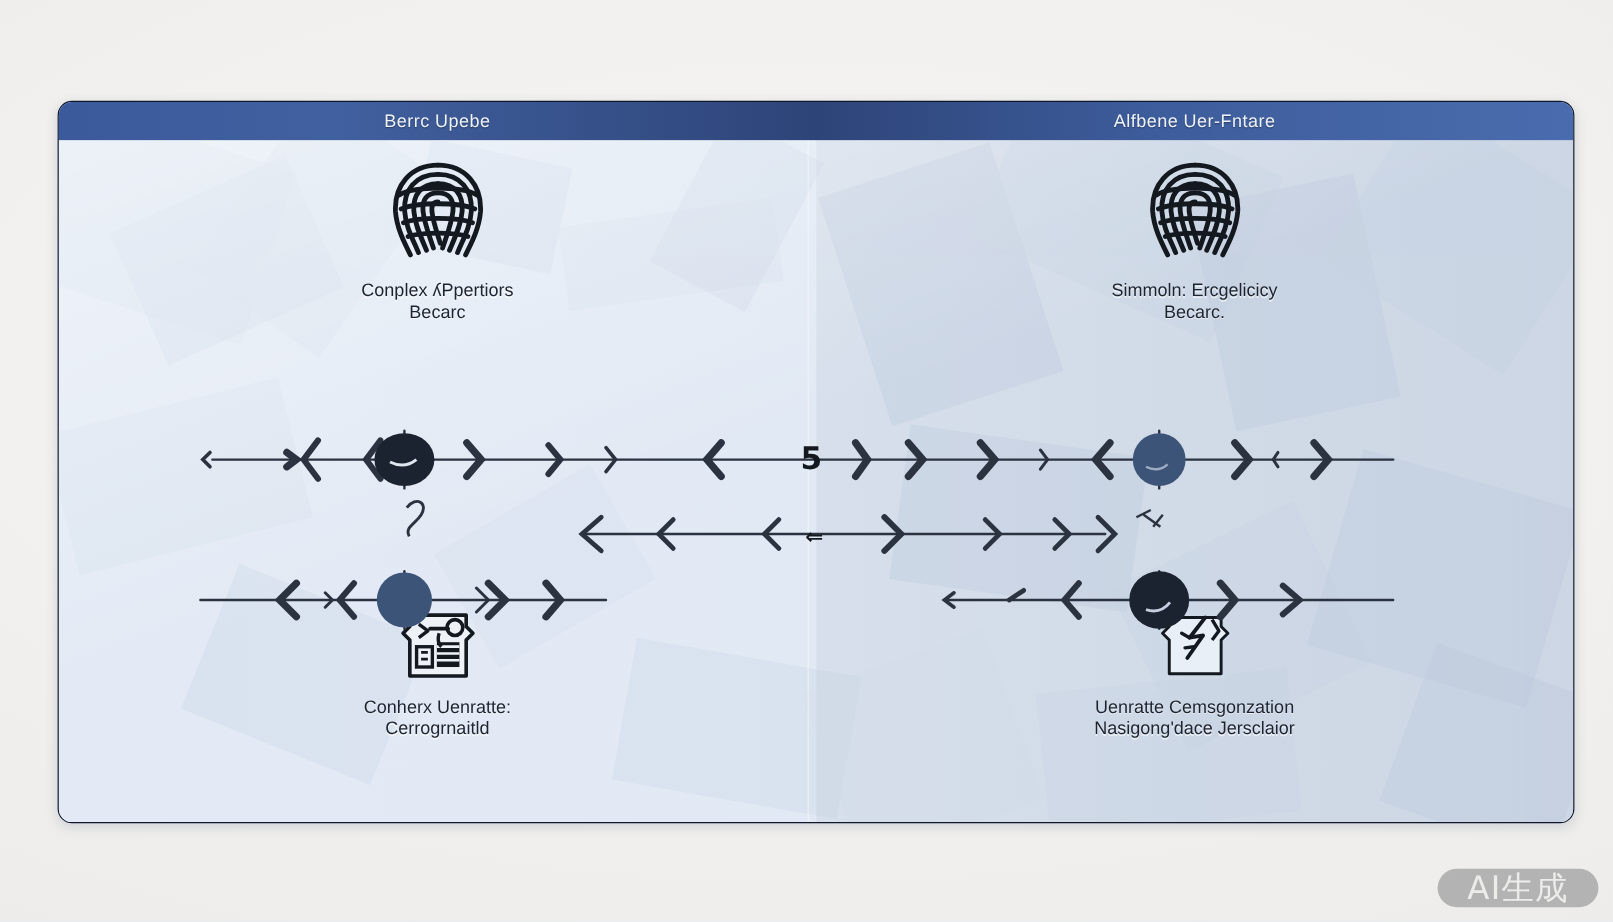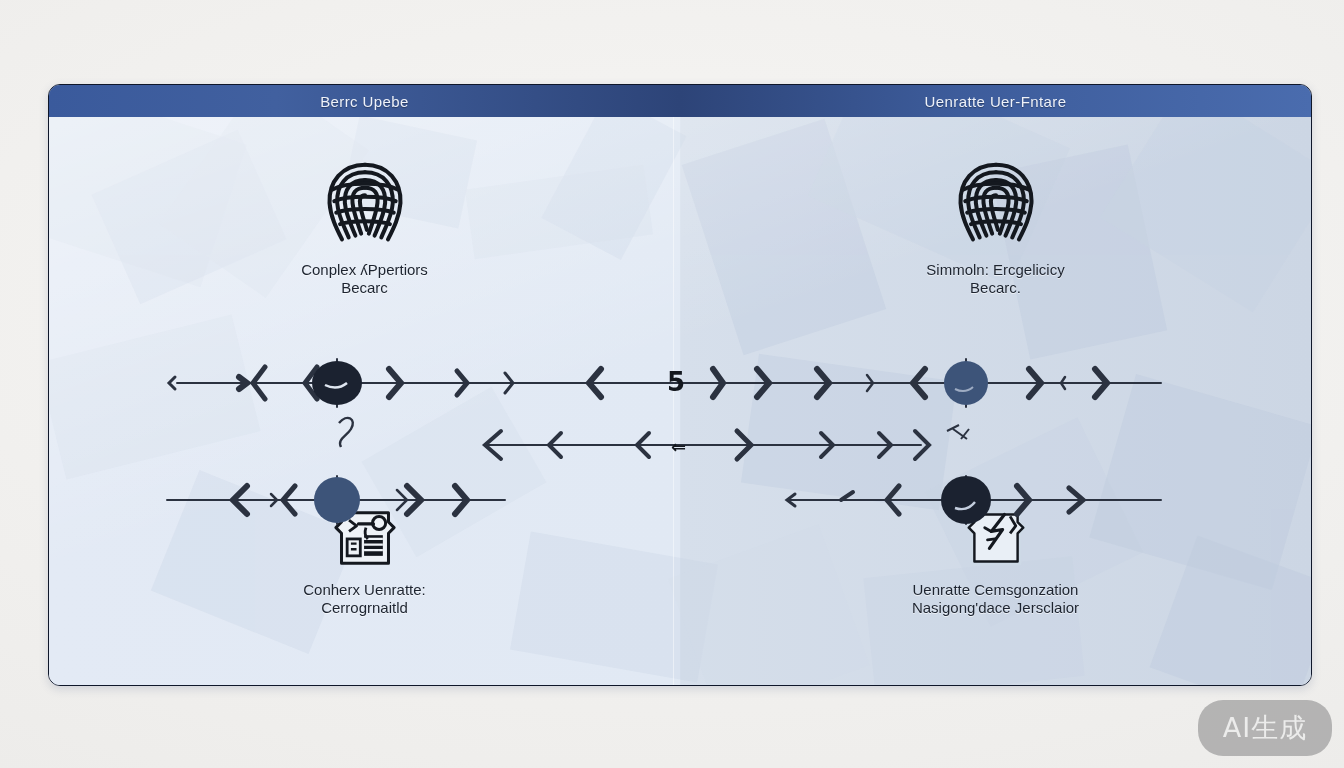--- a/index.html
+++ b/index.html
@@ -54,52 +54,52 @@
   }
   
   .col{position:absolute;top:0;bottom:0;width:50%;}
   .col.left{left:0;}
   .col.right{left:50%;}
   
   .iconblock{
     position:absolute;left:0;right:0;display:flex;
     flex-direction:column;align-items:center;
   }
-  .iconblock.top{top:40px;}
+  .iconblock.top{top:13px;}
   .iconblock.bottom{top:390px;justify-content:center;}
   .caption{
     margin-top:12px;text-align:center;color:#1d2430;
     font-size:15px;line-height:18px;white-space:pre-line;
     text-shadow:0 1px 0 rgba(255,255,255,.6);
   }
   .glyph{width:96px;height:92px;display:block;}
   .glyph.small{width:66px;height:62px;}
   
   .axis{position:absolute;height:120px;left:0;right:0;}
   .axis svg{display:block;width:100%;height:100%;overflow:visible;}
   
   .watermark{
     position:absolute;right:12px;bottom:12px;
-    width:134px;height:56px;border-radius:25px;
+    width:134px;height:32px;border-radius:25px;
     background:#9e9e9e;opacity:.72;
     display:flex;align-items:center;justify-content:center;
     color:#ececec;font-size:27px;letter-spacing:1px;
     font-family:"DejaVu Sans",sans-serif;
   }
 </style>
 </head>
 <body>
 
 <div class="backdrop"></div>
 
 <div class="panel">
 
   <div class="panel-head">
     <div class="htitle">Berrc Upebe</div>
-    <div class="htitle">Uenratte Uer-Fntare</div>
+    <div class="htitle">Alfbene Uer-Fntare</div>
   </div>
 
   <div class="panel-body">
 
     <div class="shapes">
       <div class="shp l" style="left:-40px;top:-10px;width:220px;height:150px;transform:rotate(18deg);"></div>
       <div class="shp" style="left:60px;top:40px;width:160px;height:120px;transform:rotate(-24deg);"></div>
       <div class="shp l" style="left:150px;top:-20px;width:130px;height:180px;transform:rotate(35deg);"></div>
       <div class="shp" style="left:300px;top:10px;width:120px;height:90px;transform:rotate(12deg);"></div>
       <div class="shp l" style="left:420px;top:60px;width:180px;height:70px;transform:rotate(-8deg);"></div>

